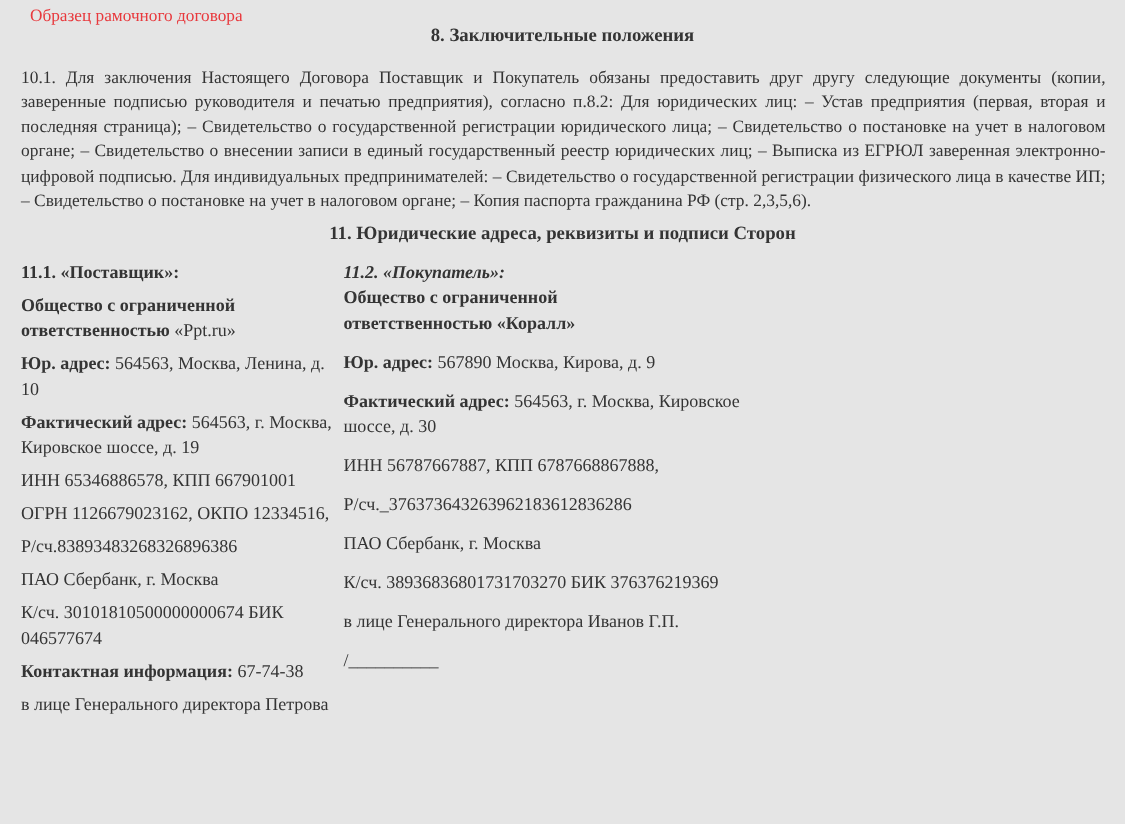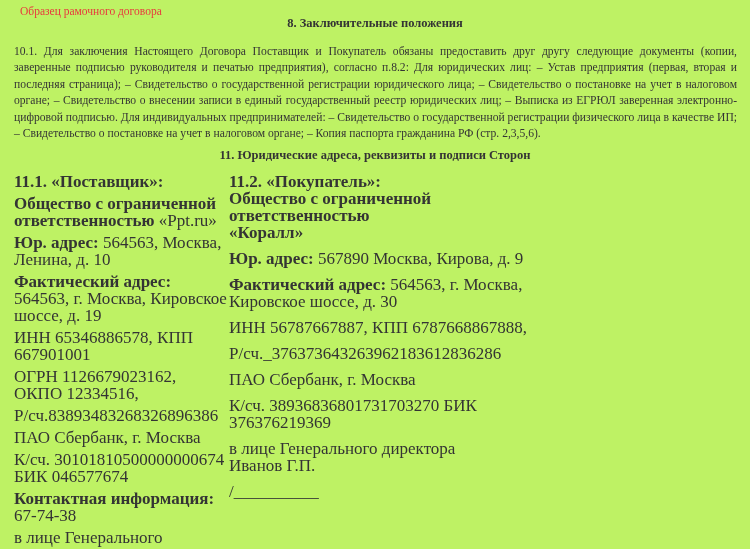--- a/index.html
+++ b/index.html
@@ -1,19 +1,19 @@
 <!DOCTYPE html>
 <html><head>
 <meta charset="utf-8">
 <style>
   html,body { margin:0; padding:0; background:#ffffff; }
   .page {
     position:relative;
     width:750px; height:549px;
-    background:#bef264;
+    background:#e5e5e5;
     font-family:"Liberation Serif", serif;
     color:#343434;
     overflow:hidden;
   }
   .watermark {
     position:absolute; top:5px; left:20px;
     font-size:11.5px; color:#e8393d;
     cursor:pointer; text-decoration:none;
   }
   .h-center {
@@ -22,23 +22,23 @@
   .h10 { padding-top:16px; }
   .clause {
     margin:13px 13px 0 14px;
     text-align:justify;
     font-size:11.6px; line-height:16.4px;
   }
   .h11 { margin-top:6px; }
   .cols { display:flex; margin:10px 0 0 14px; }
   .col-left  { width:214px; }
   .col-right { width:300px; margin-left:1px; }
-  .block { font-size:17px; line-height:17px; margin-bottom:5px; }
+  .block { font-size:12px; line-height:17px; margin-bottom:5px; }
   .col-right .block { margin-bottom:9px; }
-  .col-right .title-block { margin-bottom:0; }
+  .col-right .title-block { margin-bottom:0;font-style:italic; }
   .bold { font-weight:bold; }
   .company-r { max-width:212px; }
   .signatory-r { max-width:252px; }
 </style>
 </head>
 <body>
 
 <div class="page">
 
   <a class="watermark">Образец рамочного договора</a>

